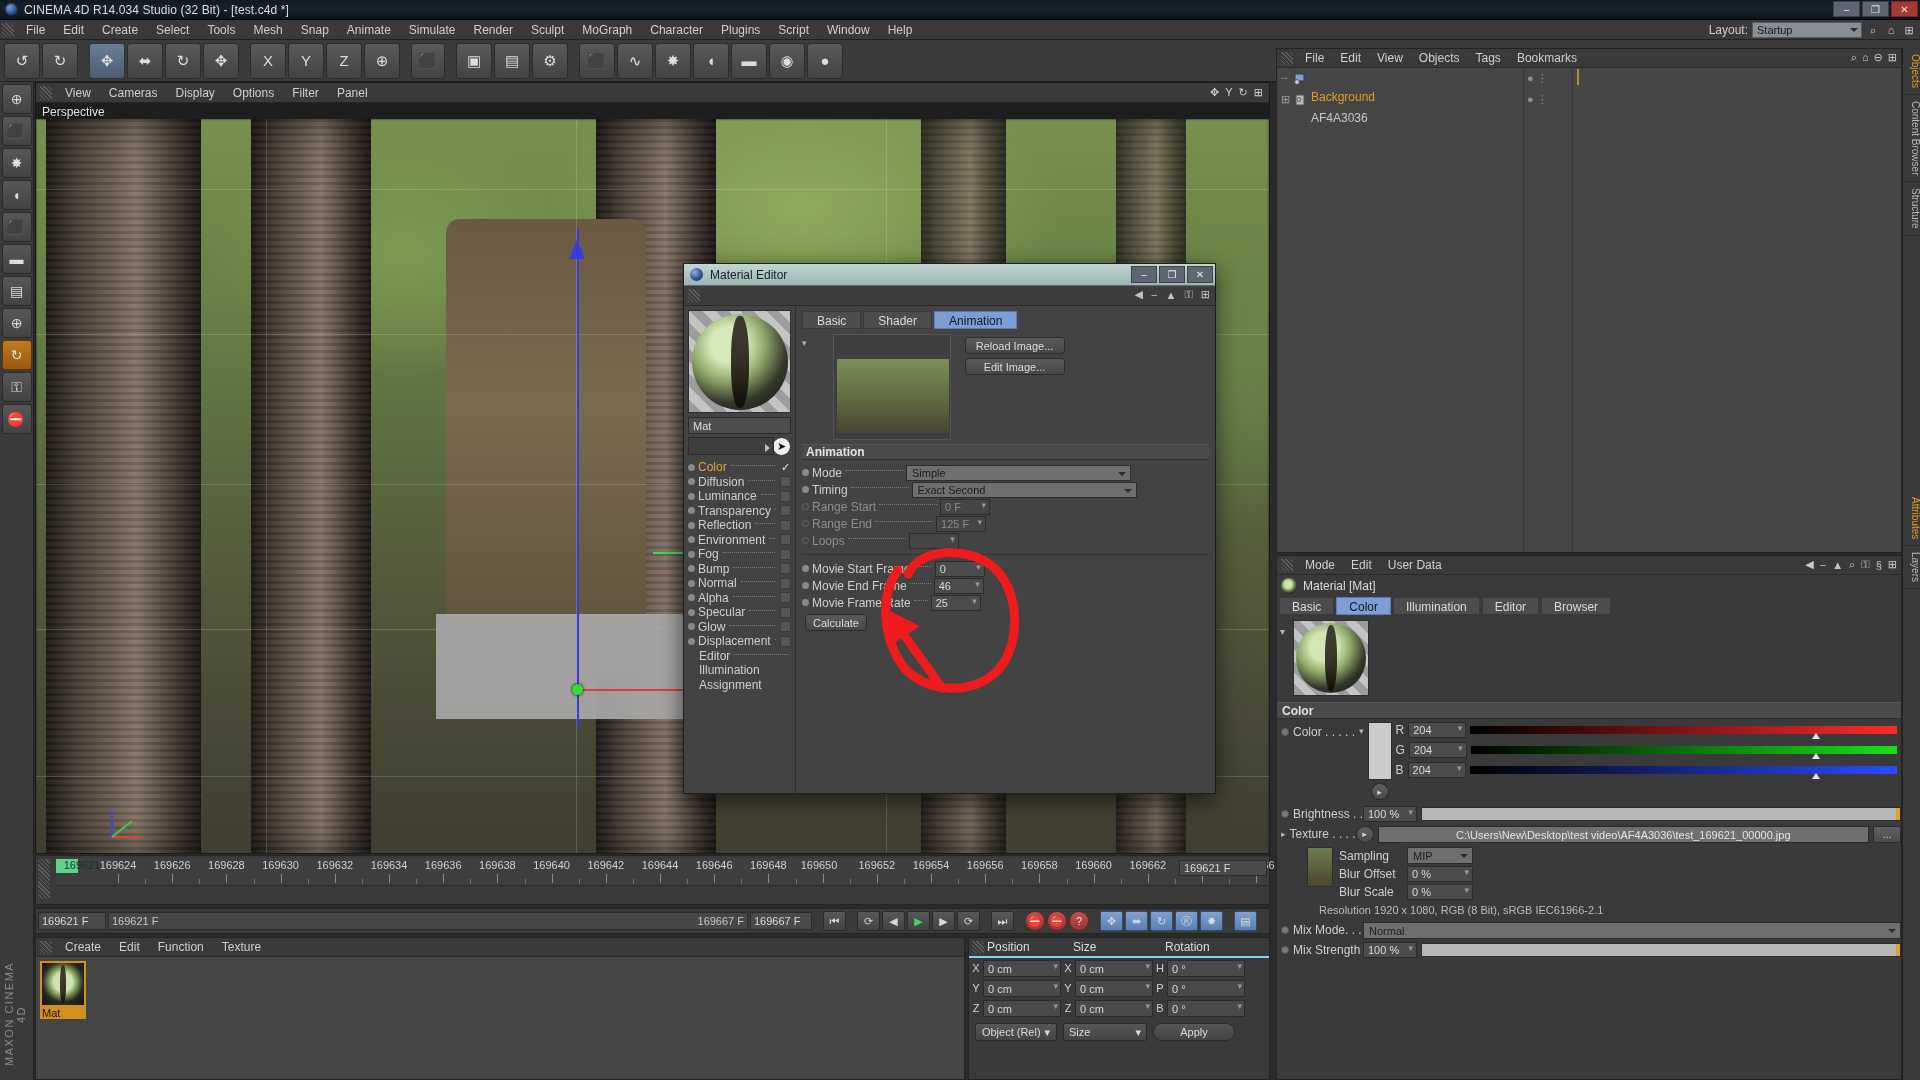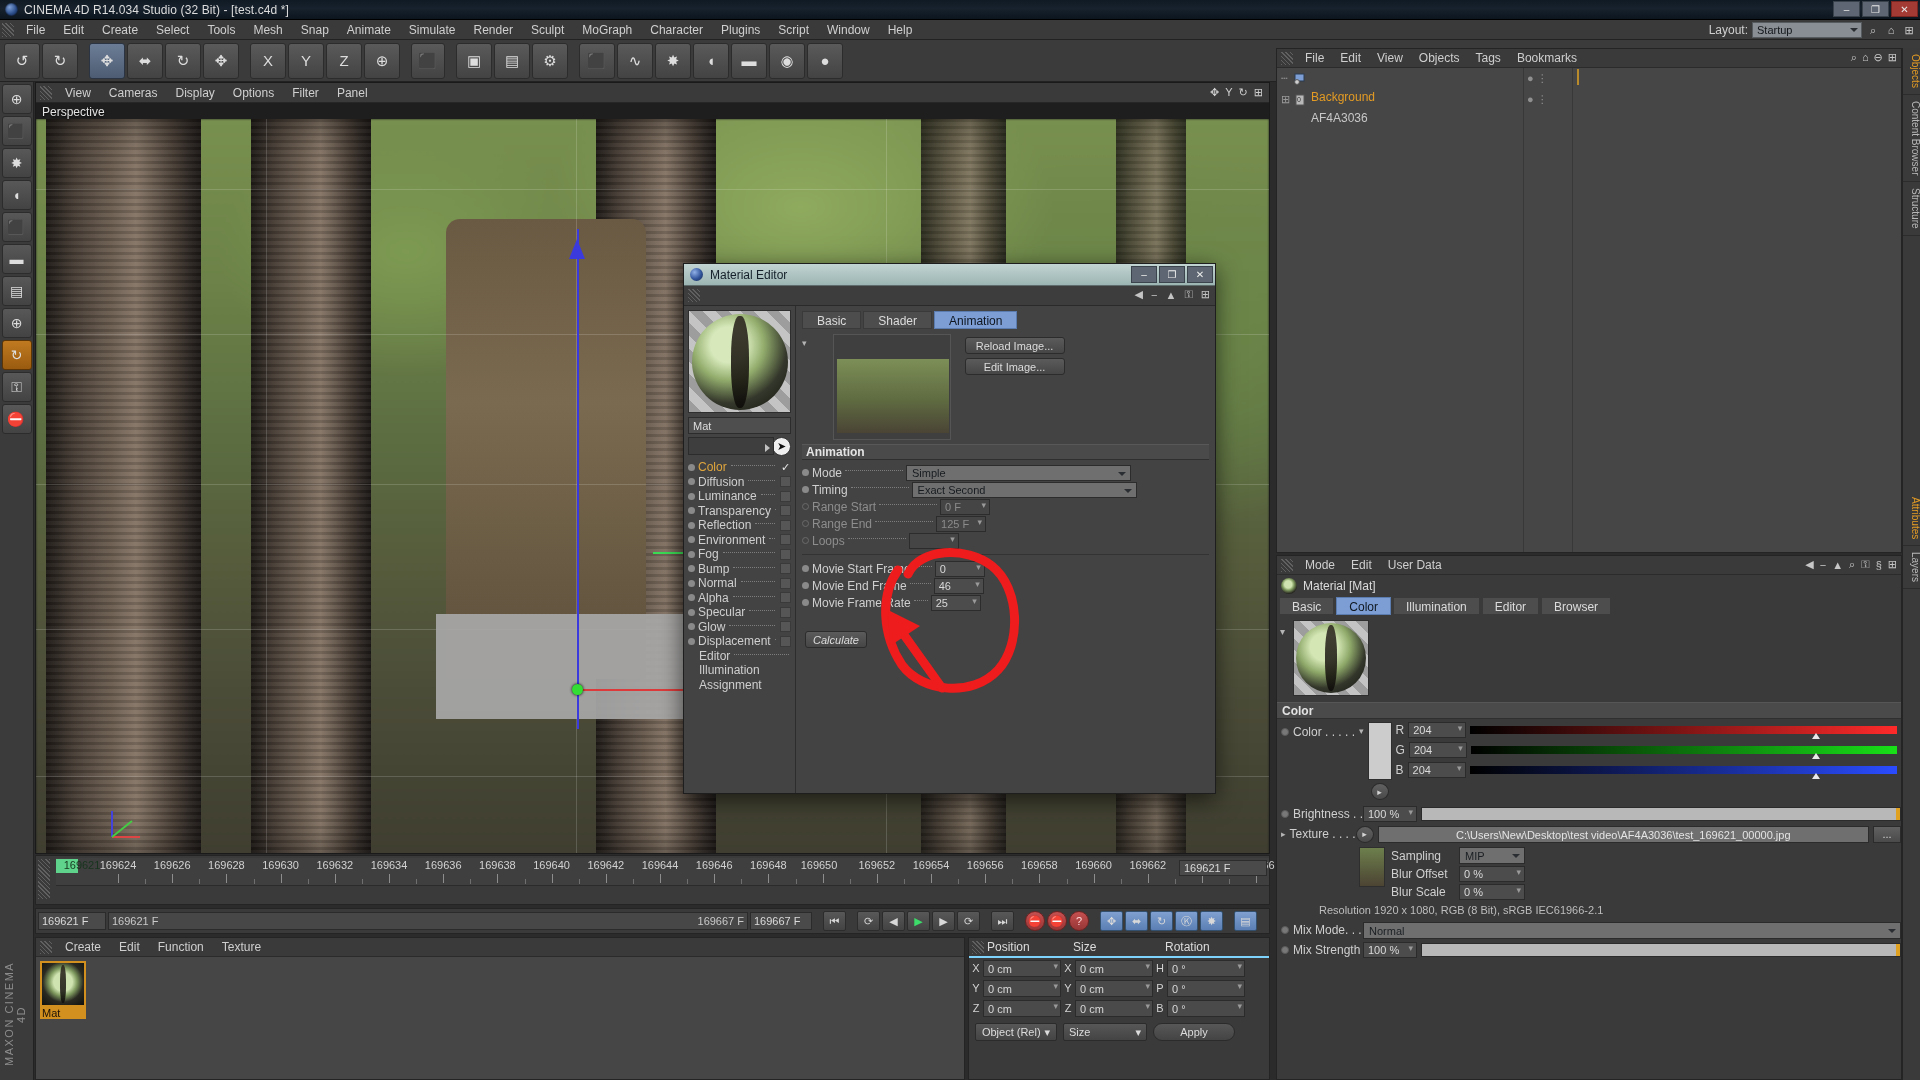--- a/index.html
+++ b/index.html
@@ -782,21 +782,21 @@
     </div>
 
     <div class="prow">
       <span style="color:#b5b5b5;font-size:9px;">▸</span>
       <span class="plabel" style="width:62px;">Texture . . . . . .</span>
       <div class="smallbtn">▸</div>
       <div class="pathfield">C:\Users\New\Desktop\test video\AF4A3036\test_169621_00000.jpg</div>
       <div class="dots-btn">...</div>
     </div>
 
-    <div style="display:flex;gap:6px;padding-left:42px;margin-top:3px;margin-left:40px;">
+    <div style="display:flex;gap:6px;padding-left:30px;margin-top:3px;">
       <div class="texthumb"></div>
       <div style="flex:1;display:flex;flex-direction:column;gap:2px;">
         <div style="display:flex;align-items:center;gap:6px;">
           <span class="plabel" style="width:62px;">Sampling</span>
           <div class="combo" style="flex:0 0 66px;"><span>MIP</span><span class="arw"></span></div>
         </div>
         <div style="display:flex;align-items:center;gap:6px;">
           <span class="plabel" style="width:62px;">Blur Offset</span>
           <div class="ch-in" style="width:66px;"><span>0 %</span><span class="spin">▾</span></div>
         </div>
@@ -1021,21 +1021,21 @@
             <span class="lb">Movie End Frame</span>
             <span class="ld" style="width:21px;"></span>
             <div class="me-num"><span>46</span><span class="spin">▾</span></div>
           </div>
           <div class="me-row">
             <span class="bl"></span>
             <span class="lb">Movie Frame Rate</span>
             <span class="ld" style="width:14px;"></span>
             <div class="me-num"><span>25</span><span class="spin">▾</span></div>
           </div>
-          <div class="me-row" style="margin-top:20px;font-style:italic;">
+          <div class="me-row" style="margin-top:3px;">
             <div class="me-calc">Calculate</div>
           </div>
         </div>
       </div>
     </div>
   </div>
 
   <svg class="annot" viewBox="0 0 160 220">
     <path d="M18 30 C 0 55, 2 95, 22 125 C 42 152, 92 158, 118 130 C 142 104, 140 48, 112 26 C 86 6, 40 8, 28 34" stroke="#ee1c1c" stroke-width="9" fill="none" stroke-linecap="round"></path>
     <path d="M12 78 L 62 148" stroke="#ee1c1c" stroke-width="9" fill="none" stroke-linecap="round"></path>

